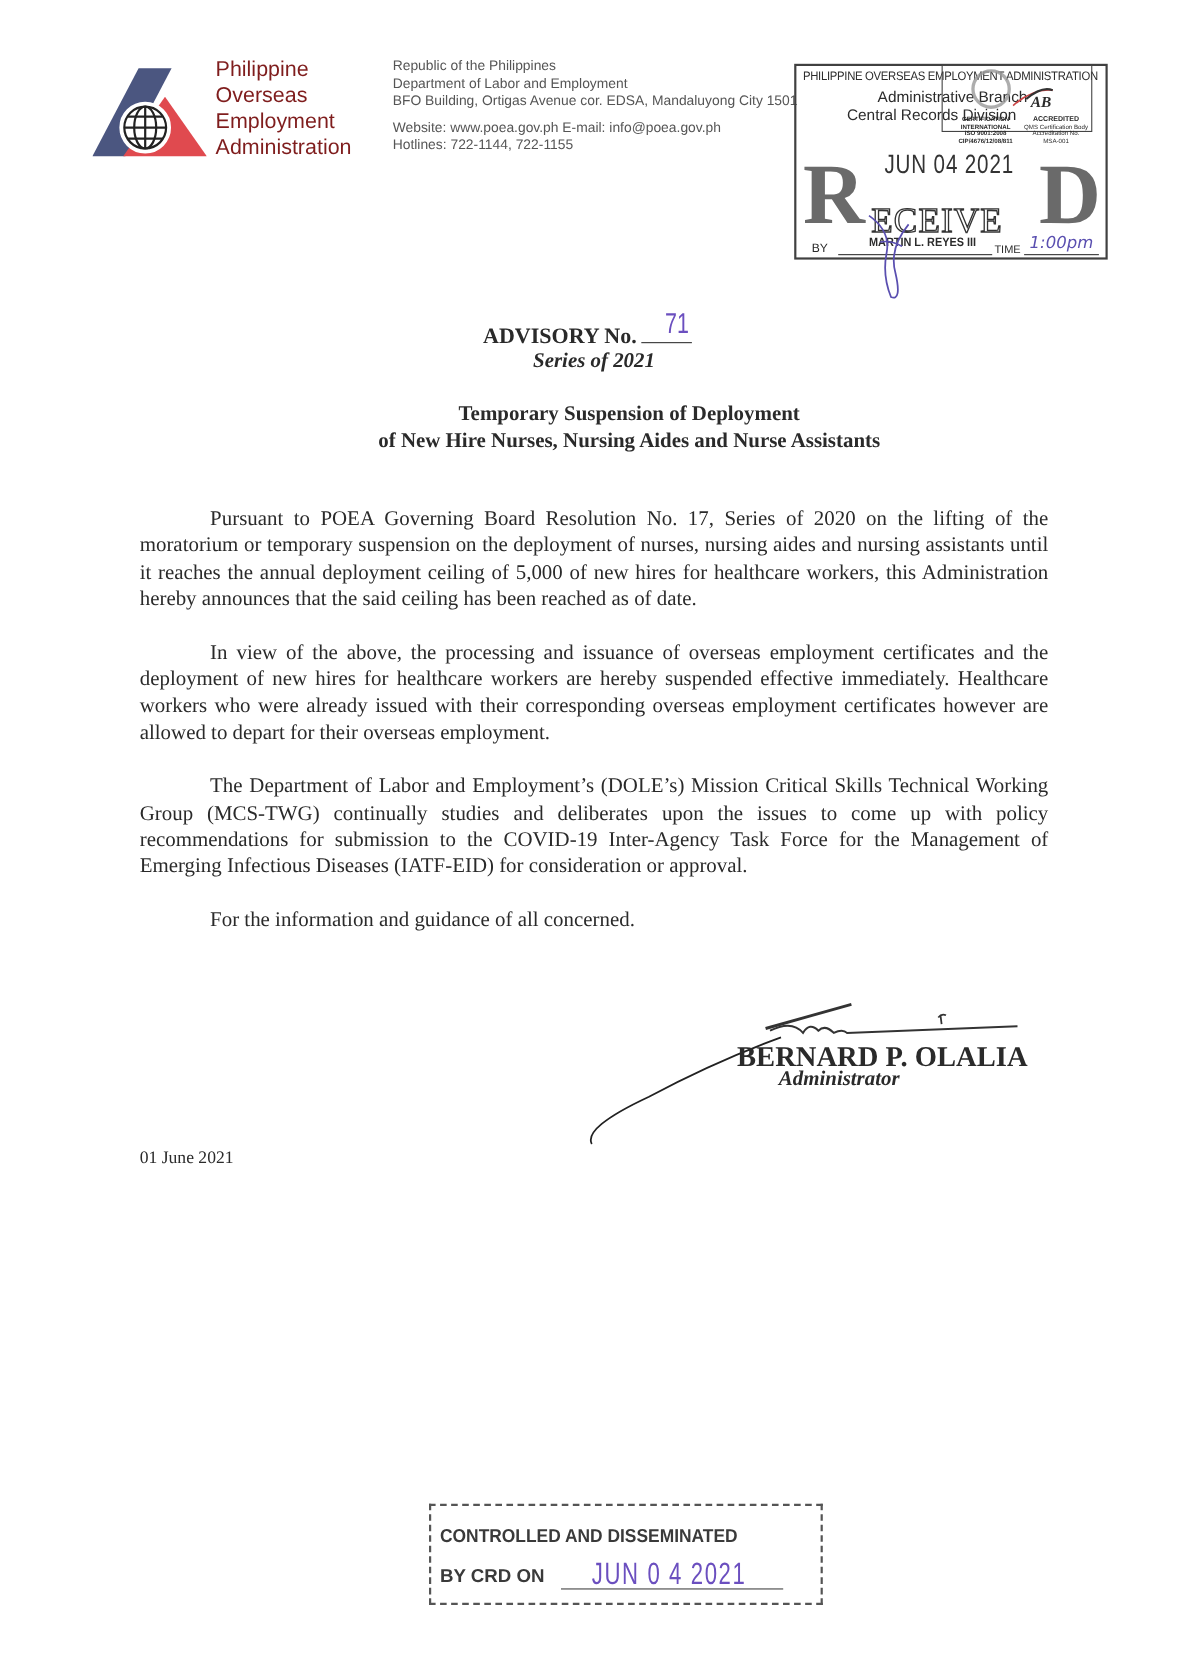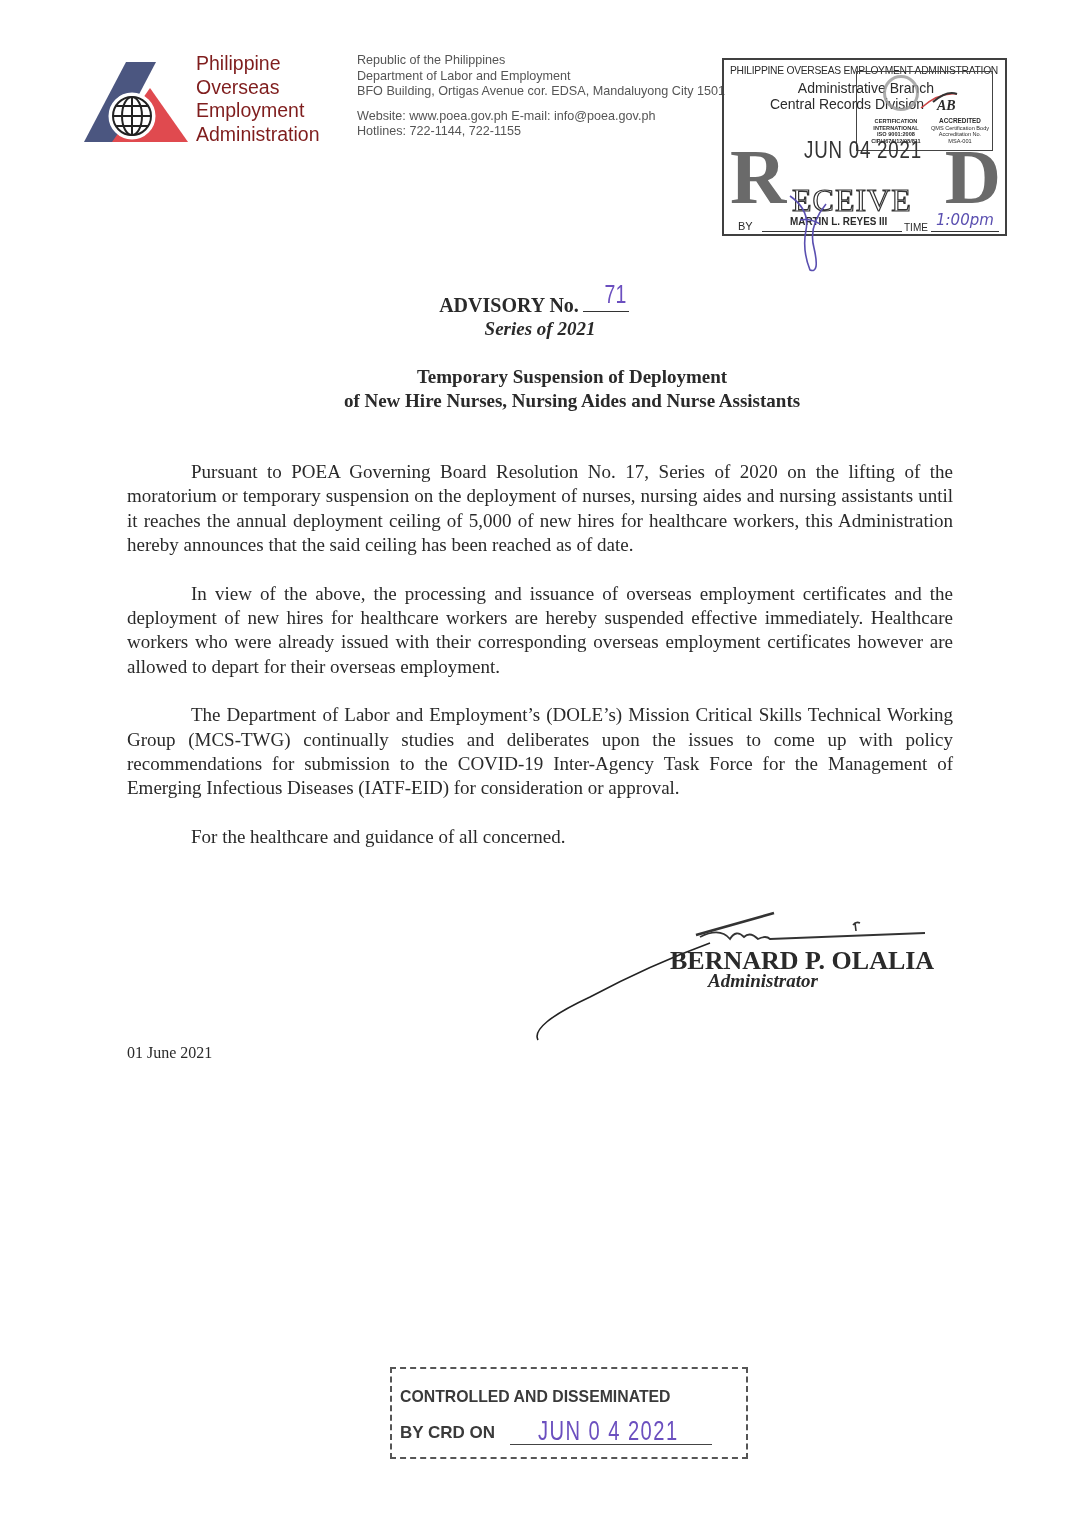--- a/index.html
+++ b/index.html
@@ -13,21 +13,21 @@
   .dept { left: 357px; top: 53px; font-family: "Liberation Sans", sans-serif; font-size: 12.6px; line-height: 15.5px; color: #555; }
   .dept div { white-space: nowrap; }
   .dept .gap { height: 9px; }
 
   
   .stamp { left: 722px; top: 58px; width: 285px; height: 178px; border: 2px solid #404040; box-sizing: border-box; font-family: "Liberation Sans", sans-serif; color: #2b2b2b; }
   .stamp .org { position: absolute; left: 6px; top: 4px; font-size: 11.2px; letter-spacing: -0.3px; white-space: nowrap; transform: scaleX(0.92); transform-origin: left top; }
   .stamp .branch { position: absolute; left: 0; width: 200px; text-align: right; font-size: 14px; white-space: nowrap; }
   .stamp .b1 { top: 20px; left: 10px; }
   .stamp .b2 { top: 36px; left: 0px; }
-  .stamp .cert { position: absolute; left: 132px; top: -1px; width: 137px; height: 80px; border: 1.5px solid #444; box-sizing: border-box; margin-top: 12px; }
+  .stamp .cert { position: absolute; left: 132px; top: -1px; width: 137px; height: 61px; border: 1.5px solid #444; box-sizing: border-box; }
   .stamp .cert .globe { position: absolute; left: 26px; top: 3px; width: 36px; height: 36px; border-radius: 50%; border: 3px solid #999; box-sizing: border-box; opacity: .8; }
   .stamp .cert .ab { position: absolute; left: 80px; top: 26px; font-family: "Liberation Serif", serif; font-style: italic; font-weight: bold; font-size: 14px; }
   .stamp .cert .swoosh { position: absolute; left: 62px; top: 16px; width: 40px; height: 22px; }
   .stamp .cert .ctext { position: absolute; left: 4px; top: 46px; width: 70px; text-align: center; font-size: 5.6px; line-height: 6.5px; font-weight: bold; }
   .stamp .cert .atext { position: absolute; left: 72px; top: 46px; width: 62px; text-align: center; font-size: 5.6px; line-height: 6.5px; }
   .stamp .cert .atext .acc { font-weight: bold; font-size: 6.4px; }
   .stamp .date { position: absolute; left: 80px; top: 76px; font-family: "Liberation Sans", sans-serif; font-size: 24px; letter-spacing: 1px; transform: scaleX(0.78); transform-origin: left top; white-space: nowrap; color: #333; }
   .stamp .bigR, .stamp .bigD { position: absolute; top: 78px; font-family: "Liberation Serif", serif; font-weight: bold; font-size: 78px; line-height: 78px; color: #6a6a6a; }
   .stamp .bigR { left: 6px; }
   .stamp .bigD { right: 4px; }
@@ -148,21 +148,21 @@
 
 <div class="abs subject serif">
   <div>Temporary Suspension of Deployment</div>
   <div>of New Hire Nurses, Nursing Aides and Nurse Assistants</div>
 </div>
 
 <div class="abs body serif">
   <p>Pursuant to POEA Governing Board Resolution No. 17, Series of 2020 on the lifting of the moratorium or temporary suspension on the deployment of nurses, nursing aides and nursing assistants until it reaches the annual deployment ceiling of 5,000 of new hires for healthcare workers, this Administration hereby announces that the said ceiling has been reached as of date.</p>
   <p>In view of the above, the processing and issuance of overseas employment certificates and the deployment of new hires for healthcare workers are hereby suspended effective immediately. Healthcare workers who were already issued with their corresponding overseas employment certificates however are allowed to depart for their overseas employment.</p>
   <p>The Department of Labor and Employment’s (DOLE’s) Mission Critical Skills Technical Working Group (MCS-TWG) continually studies and deliberates upon the issues to come up with policy recommendations for submission to the COVID-19 Inter-Agency Task Force for the Management of Emerging Infectious Diseases (IATF-EID) for consideration or approval.</p>
-  <p>For the healthcare and guidance of all concerned.</p>
+  <p>For the information and guidance of all concerned.</p>
 </div>
 
 <svg class="abs sigsvg" viewBox="0 0 420 140">
   <path d="M8,135 Q0,120 60,92 Q120,60 180,38" fill="none" stroke="#222" stroke-width="1.6"></path>
   <path d="M166,30 L244,8" fill="none" stroke="#333" stroke-width="2.6"></path>
   <path d="M170,32 Q190,22 200,34 Q206,24 214,32 Q220,26 228,34 Q236,30 240,34 L395,28" fill="none" stroke="#333" stroke-width="1.8"></path>
   <path d="M323,20 Q326,16 330,18 M325,18 L326,26" fill="none" stroke="#333" stroke-width="1.6"></path>
 </svg>
 <div class="abs signame serif">BERNARD P. OLALIA</div>
 <div class="abs sigtitle serif">Administrator</div>

